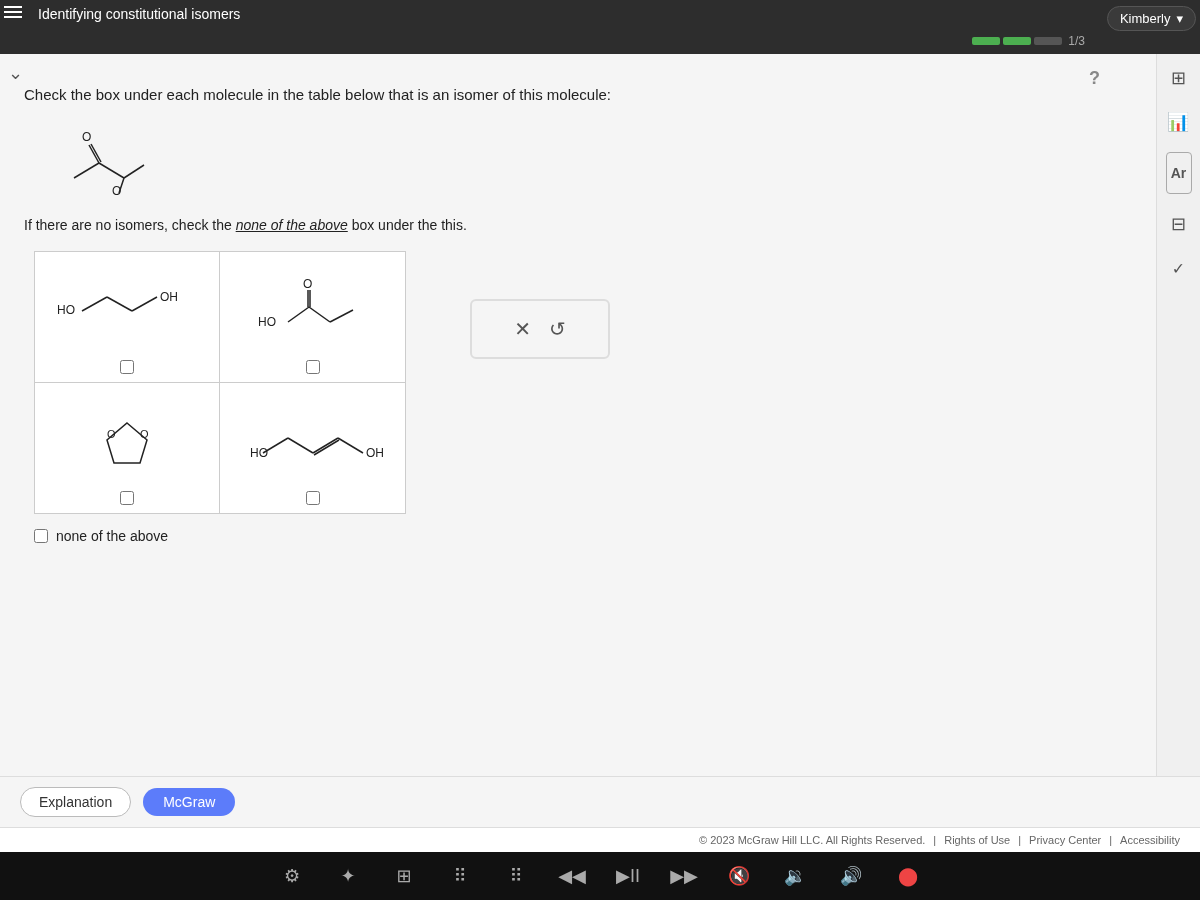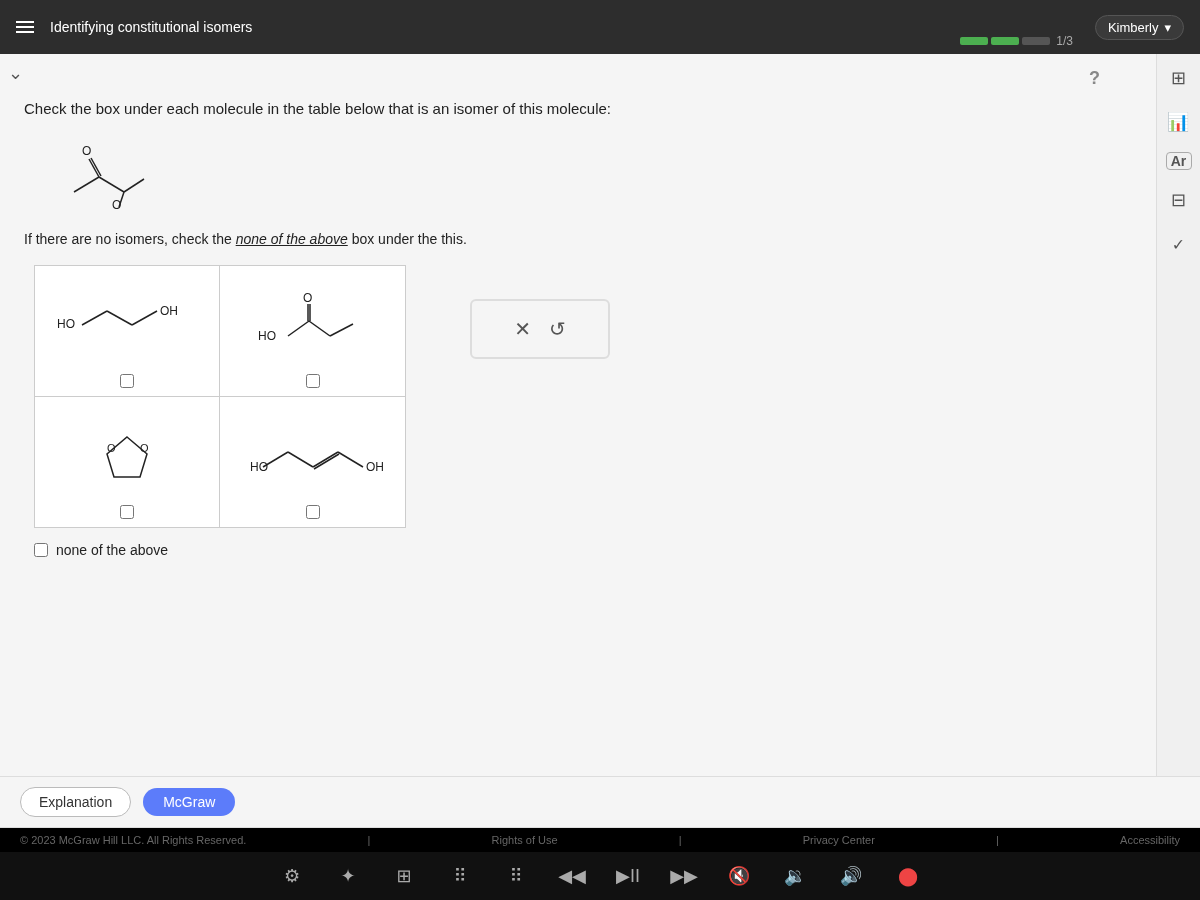--- a/index.html
+++ b/index.html
@@ -10,22 +10,22 @@
       overflow: hidden;
       display: flex;
       flex-direction: column;
     }
 
     
     .top-bar {
       background: #2d2d2d;
       color: #fff;
       display: flex;
-      align-items: center;
-      padding: 6px 16px;
+      align-items: flex-start;
+      padding: 6px 4px;
       font-size: 13px;
       gap: 10px;
       min-height: 36px;
     }
     .top-bar .menu-icon {
       display: flex;
       flex-direction: column;
       gap: 3px;
       cursor: pointer;
       margin-right: 6px;
@@ -205,27 +205,27 @@
       color: #fff;
       border: none;
       border-radius: 20px;
       padding: 6px 20px;
       font-size: 14px;
       cursor: pointer;
     }
 
     
     .footer {
-      background: #000000;
+      background: #ffffff;
       border-top: 1px solid #ddd;
       padding: 6px 20px;
       font-size: 11px;
       color: #666;
       display: flex;
-      justify-content: space-between;
+      justify-content: flex-end;
       gap: 8px;
     }
     .footer a {
       color: #666;
       text-decoration: none;
     }
 
     
     .right-sidebar {
       width: 44px;
@@ -324,21 +324,21 @@
     <span>▾</span>
   </button>
 </div>
 
 <div class="main-area">
 
   <div class="question-panel">
     <button class="chevron-btn">⌄</button>
 
     
-    <div style="margin-top:24px;">
+    <div style="margin-top:10px;">
       <p class="question-text">Check the box under each molecule in the table below that is an isomer of this molecule:</p>
     </div>
 
     
     <div class="reference-molecule">
       <svg width="120" height="80" class="molecule">
 
         <line x1="30" y1="55" x2="55" y2="40" stroke="#222" stroke-width="1.5"></line>
         <line x1="55" y1="40" x2="80" y2="55" stroke="#222" stroke-width="1.5"></line>
         <line x1="80" y1="55" x2="100" y2="42" stroke="#222" stroke-width="1.5"></line>
@@ -434,21 +434,21 @@
     </div>
 
     
     <div class="question-mark-top">?</div>
 
   </div>
 
   <div class="right-sidebar">
     <div class="sidebar-icon" style="font-size:18px;">⊞</div>
     <div class="sidebar-icon" style="font-size:18px;">📊</div>
-    <div class="sidebar-icon" style="font-size:14px; font-weight:bold; border:1px solid #aaa; width:26px; height:18px;">Ar</div>
+    <div class="sidebar-icon" style="font-size:14px; font-weight:bold; border:1px solid #aaa; width:26px; height:42px;">Ar</div>
     <div class="sidebar-icon" style="font-size:18px;">⊟</div>
     <div class="sidebar-icon" style="font-size:16px;">✓</div>
   </div>
 
 </div>
 
 <div class="bottom-bar">
   <button class="explanation-btn">Explanation</button>
   <button class="check-btn">McGraw</button>
 </div>

